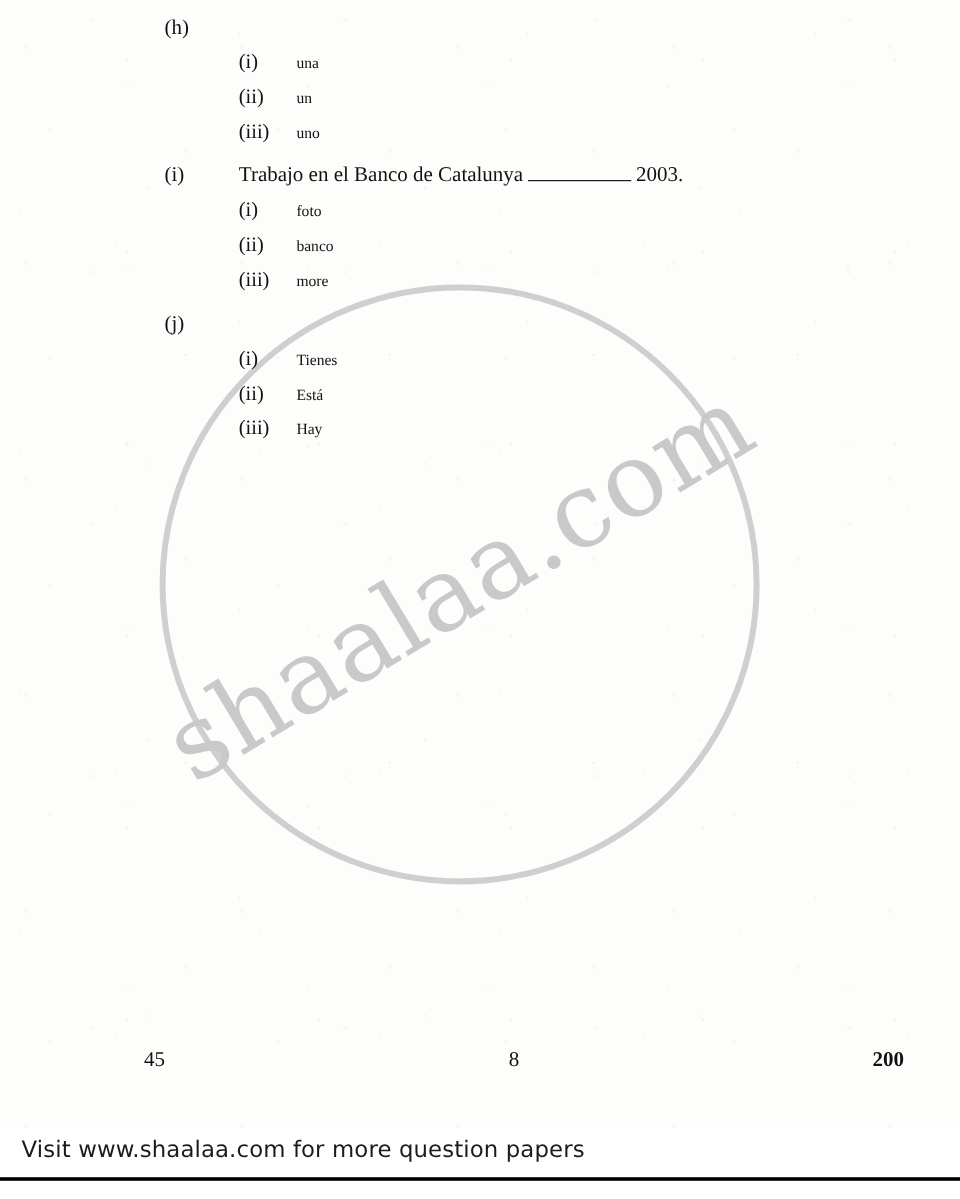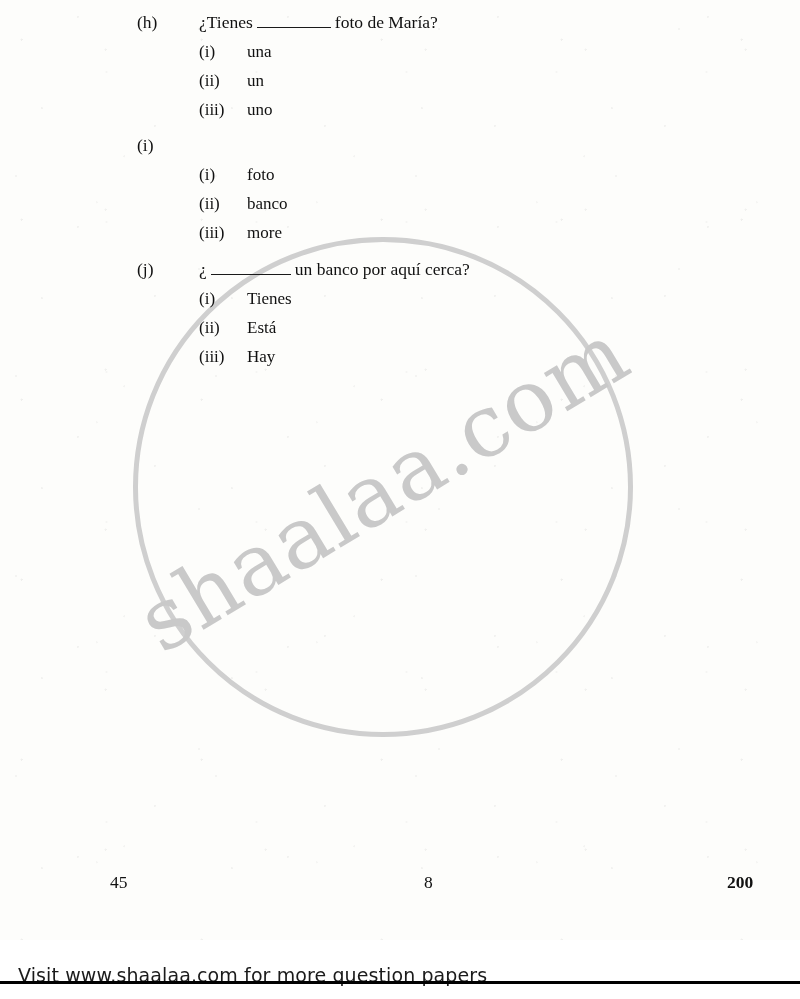--- a/index.html
+++ b/index.html
@@ -124,50 +124,50 @@
     align-items: baseline;
     margin-top: 9px;
   }
   .opt-num {
     width: 48px;
     flex: 0 0 48px;
     padding-left: 199px;
     font-size: 17px;
   }
   .opt-text {
-    font-size: 17px;
+    font-size: 13px;
   }
 
   
   #page-footer-numbers {
     position: absolute;
     left: 0;
     top: 872px;
     width: 800px;
     font-size: 17.5px;
     font-family: "Liberation Serif", serif;
   }
-  #footer-left   { position: absolute; left: 110px; top: 0; }
+  #footer-left   { position: absolute; left: 120px; top: 0; }
   #footer-center { position: absolute; left: 424px; top: 0; }
   #footer-right  { position: absolute; left: 727px; top: 0; font-weight: bold; }
 
   
   #bottom-banner {
     position: absolute;
     left: 0;
     top: 940px;
     width: 800px;
     height: 59px;
     background: #ffffff;
     font-family: "DejaVu Sans", sans-serif;
   }
   #banner-text {
     position: absolute;
     left: 18px;
-    top: 24px;
+    top: 7px;
     font-size: 19px;
     color: #1b1b1b;
     letter-spacing: .1px;
   }
   #banner-rule {
     position: absolute;
     left: 0;
     top: 41px;
     width: 800px;
     height: 3px;
@@ -183,56 +183,55 @@
 
   <div id="watermark">
     <div class="ring"></div>
     <div class="wm-text">shaalaa.com</div>
   </div>
 
   <div id="questions" style="padding-top:6px;">
       <div class="q-item" style="margin-top: 6px;">
         <div class="q-head">
           <span class="q-label">(h)</span>
-          <span class="q-text"><span>¿Tienes</span><span class="blank w-short"></span><span>foto de María?</span></span>
         </div>
         <div class="opt-row">
           <span class="opt-num">(i)</span>
           <span class="opt-text">una</span>
         </div>
         <div class="opt-row">
           <span class="opt-num">(ii)</span>
           <span class="opt-text">un</span>
         </div>
         <div class="opt-row">
           <span class="opt-num">(iii)</span>
           <span class="opt-text">uno</span>
         </div>
       </div>
       <div class="q-item" style="margin-top: 15px;">
         <div class="q-head">
           <span class="q-label">(i)</span>
+          <span class="q-text"><span>Trabajo en el Banco de Catalunya</span><span class="blank w-long"></span><span>2003.</span></span>
         </div>
         <div class="opt-row">
           <span class="opt-num">(i)</span>
           <span class="opt-text">foto</span>
         </div>
         <div class="opt-row">
           <span class="opt-num">(ii)</span>
           <span class="opt-text">banco</span>
         </div>
         <div class="opt-row">
           <span class="opt-num">(iii)</span>
           <span class="opt-text">more</span>
         </div>
       </div>
       <div class="q-item" style="margin-top: 16px;">
         <div class="q-head">
           <span class="q-label">(j)</span>
-          <span class="q-text"><span>¿</span><span class="blank w-med"></span><span>un banco por aquí cerca?</span></span>
         </div>
         <div class="opt-row">
           <span class="opt-num">(i)</span>
           <span class="opt-text">Tienes</span>
         </div>
         <div class="opt-row">
           <span class="opt-num">(ii)</span>
           <span class="opt-text">Está</span>
         </div>
         <div class="opt-row">

